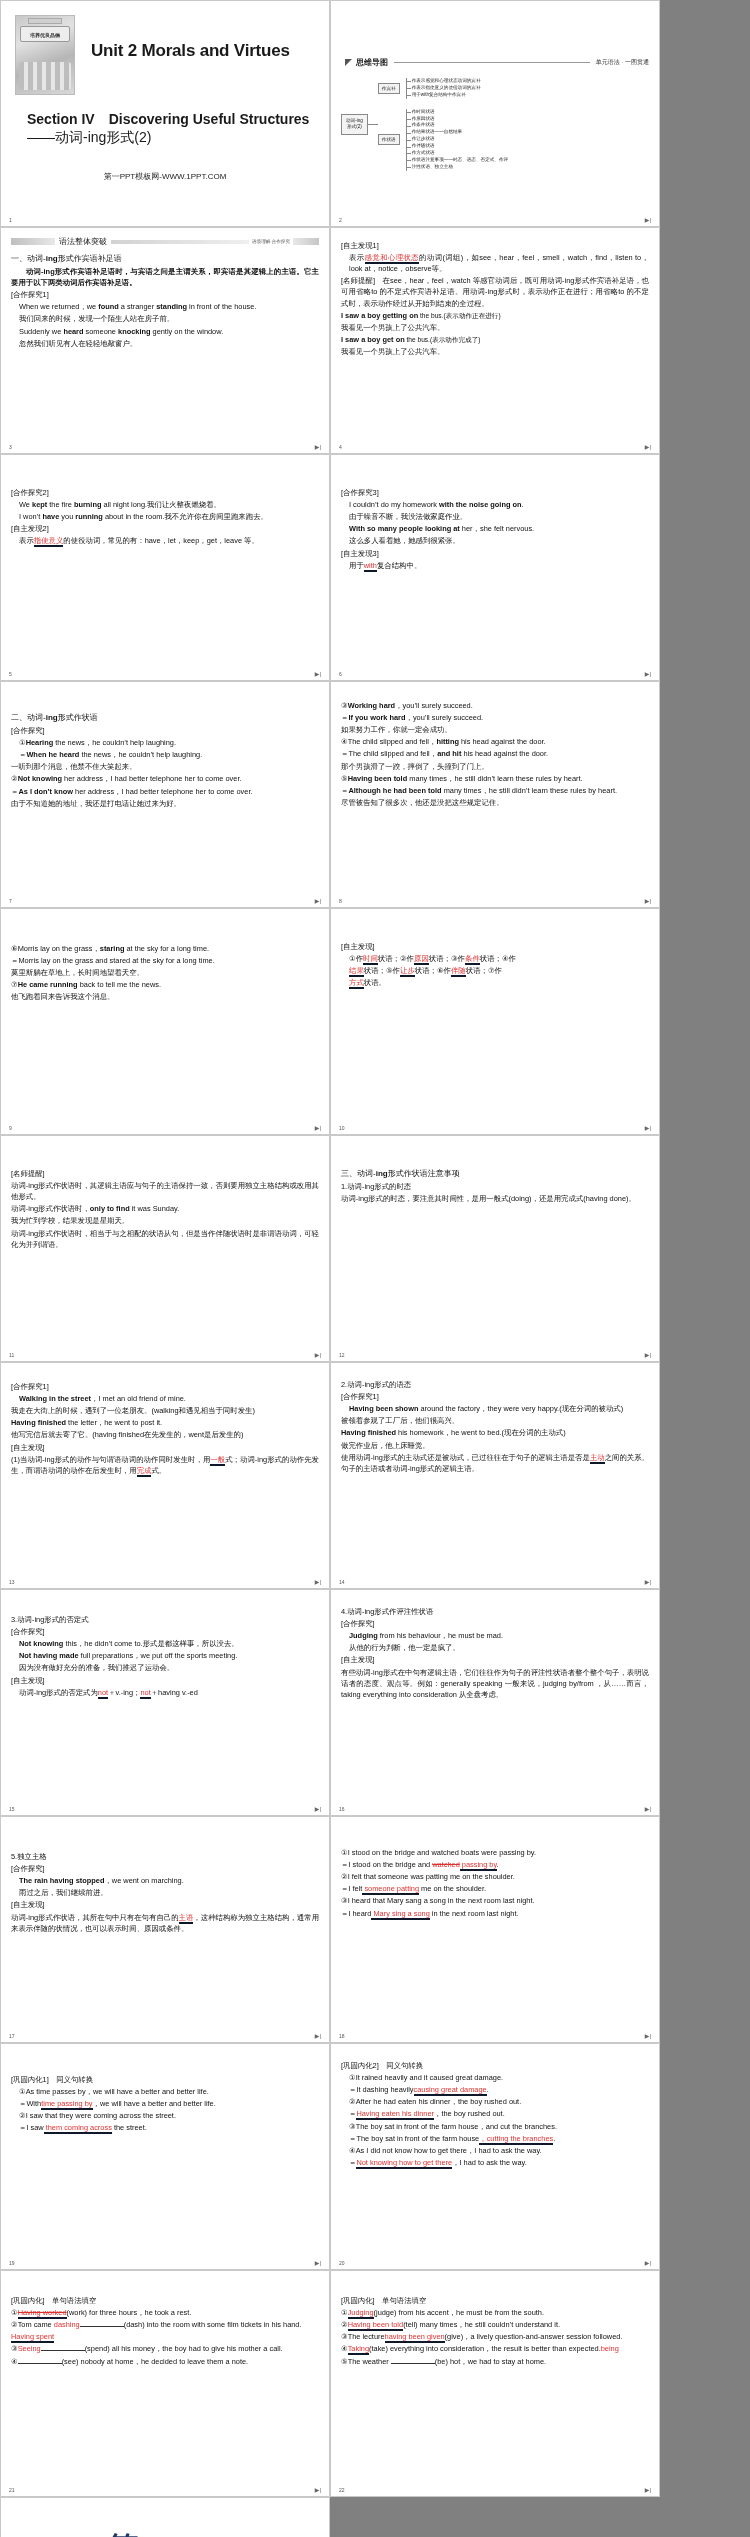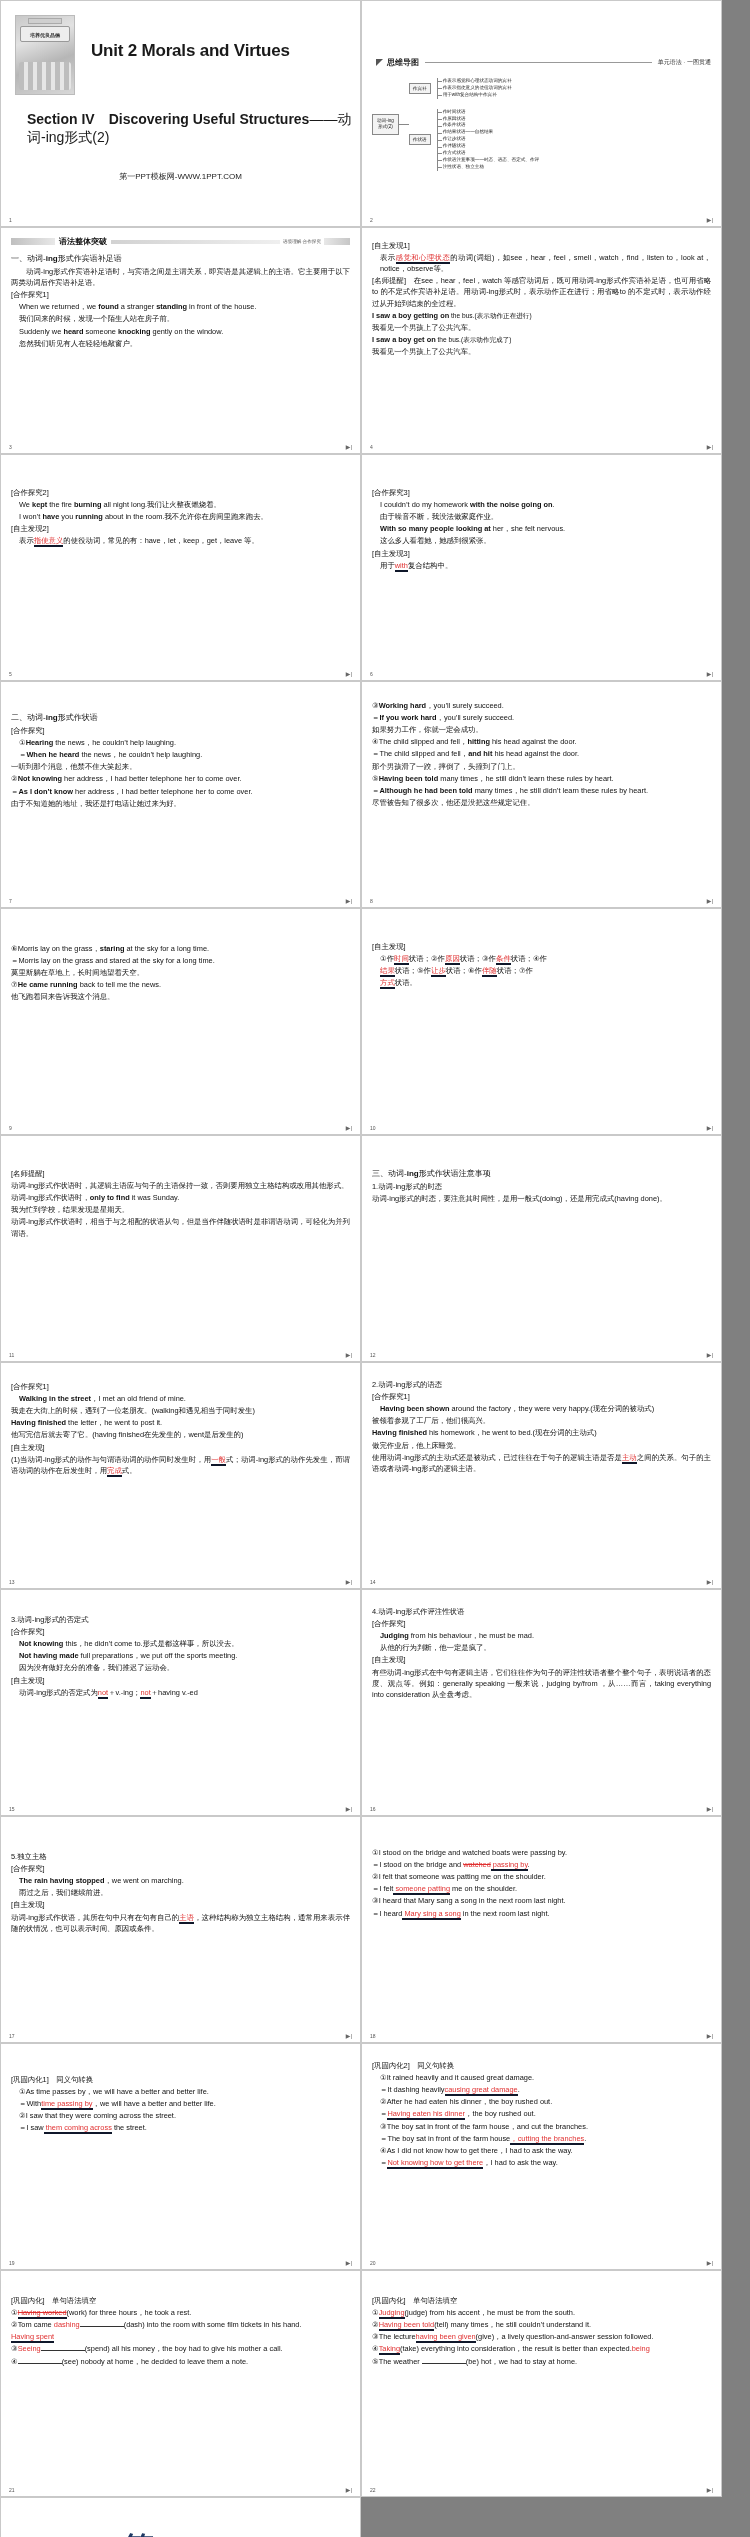--- a/index.html
+++ b/index.html
@@ -5,21 +5,21 @@
   * { box-sizing: border-box; margin:0; padding:0; }
   html,body { background:#808080; }
   body {
     width:750px; height:2537px;
     font-family:"Liberation Sans","DejaVu Sans",sans-serif;
     color:#111;
     position:relative;
   }
   .grid { display:flex; flex-wrap:wrap; width:750px; }
   .slide {
-    width:361px; height:227px;
+    width:330px; height:227px;
     background:#fff;
     border:1px solid #c9c9c9;
     position:relative;
     overflow:hidden;
     padding:8px 10px 0 10px;
   }
   .pagenum {
     position:absolute; left:8px; bottom:3px;
     font-size:5px; color:#555;
   }
@@ -76,29 +76,29 @@
   .mm-branches { display:flex; flex-direction:column; gap:10px; }
   .mm-branch { display:flex; align-items:center; }
   .mm-node { border:1px solid #888; background:#f3f3f3; padding:2px 3px; white-space:nowrap; }
   .mm-leaves { display:flex; flex-direction:column; border-left:1px solid #888; margin-left:6px; padding-left:5px; }
   .mm-leaf { white-space:nowrap; line-height:1.5; position:relative; }
   .mm-leaf:before{ content:""; position:absolute; left:-5px; top:50%; width:4px; height:1px; background:#888; }
 
   
   .band { display:flex; align-items:center; margin:0 0 6px 0; }
   .band-l { width:44px;height:7px;background:linear-gradient(90deg,#bfbfbf,#e8e8e8); }
-  .band-t { font-size:8px; font-weight:bold; color:#111; margin:0 4px; white-space:nowrap; }
+  .band-t { font-size:8px; font-weight:normal; color:#111; margin:0 4px; white-space:nowrap; }
   .band-bar { flex:1; height:4px; background:linear-gradient(90deg,#d2d2d2,#efefef); }
   .band-r { font-size:4.6px; color:#555; margin:0 3px; white-space:nowrap; }
   .band-e { width:26px;height:7px;background:linear-gradient(90deg,#e8e8e8,#c6c6c6); }
 
   .h1 { font-size:8px; margin:4px 0 2px 0; color:#111; }
   .h1 b { font-weight:bold; }
   p.t { font-size:7.4px; line-height:1.5; margin:0 0 1px 0; color:#111; text-align:justify; }
-  p.t.ind { text-indent:15px; }
+  p.t.ind { text-indent:15px;font-weight:bold; }
   p.t.pad { padding-left:8px; }
   p.t.just { text-align:justify; text-align-last:left; }
   b { font-weight:bold;margin-top:44px; }
   .blank { border-bottom:1px solid #333; display:inline-block; min-width:44px; text-align:center; }
   .ans { color:#e03030; }
   .ans-u { color:#e03030; border-bottom:2px solid #0f172a; }
   .strike { color:#e03030; text-decoration:line-through; }
   .sm { font-size:6.6px; }
 
   

